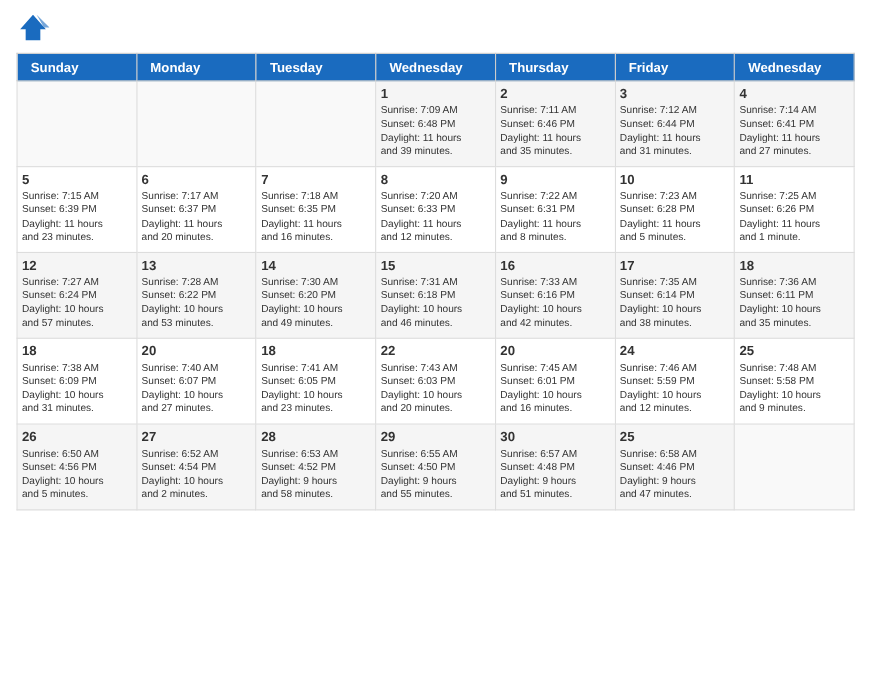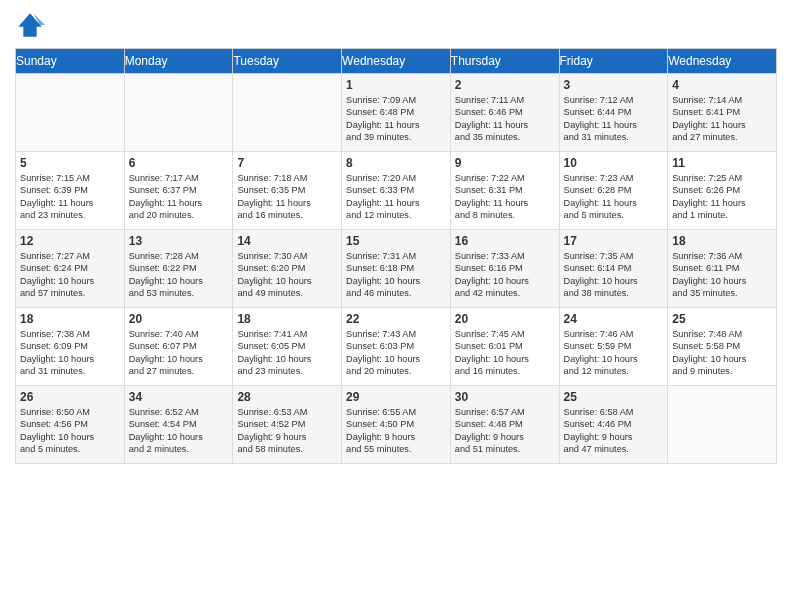--- a/index.html
+++ b/index.html
@@ -59,22 +59,22 @@
     }
     .calendar {
       width: 100%;
       border-collapse: collapse;
       table-layout: fixed;
     }
     .calendar thead th {
       background-color: #1a6bbf;
       color: #fff;
       font-size: 12px;
-      font-weight: normal;
-      padding: 5px 0;
+      font-weight: bold;
+      padding: 5px 12px;
       text-align: left;
       border: 1px solid #ccc;
     }
     .calendar tbody td {
       vertical-align: top;
       border: 1px solid #ddd;
       padding: 4px 4px;
       font-size: 9.5px;
       color: #333;
       height: 78px;
@@ -244,21 +244,21 @@
             <span class="day-num">25</span>
             <div class="cell-content">Sunrise: 7:48 AM<br>Sunset: 5:58 PM<br>Daylight: 10 hours<br>and 9 minutes.</div>
           </td>
         </tr>
         <tr>
           <td>
             <span class="day-num">26</span>
             <div class="cell-content">Sunrise: 6:50 AM<br>Sunset: 4:56 PM<br>Daylight: 10 hours<br>and 5 minutes.</div>
           </td>
           <td>
-            <span class="day-num">34</span>
+            <span class="day-num">27</span>
             <div class="cell-content">Sunrise: 6:52 AM<br>Sunset: 4:54 PM<br>Daylight: 10 hours<br>and 2 minutes.</div>
           </td>
           <td>
             <span class="day-num">28</span>
             <div class="cell-content">Sunrise: 6:53 AM<br>Sunset: 4:52 PM<br>Daylight: 9 hours<br>and 58 minutes.</div>
           </td>
           <td>
             <span class="day-num">29</span>
             <div class="cell-content">Sunrise: 6:55 AM<br>Sunset: 4:50 PM<br>Daylight: 9 hours<br>and 55 minutes.</div>
           </td>

